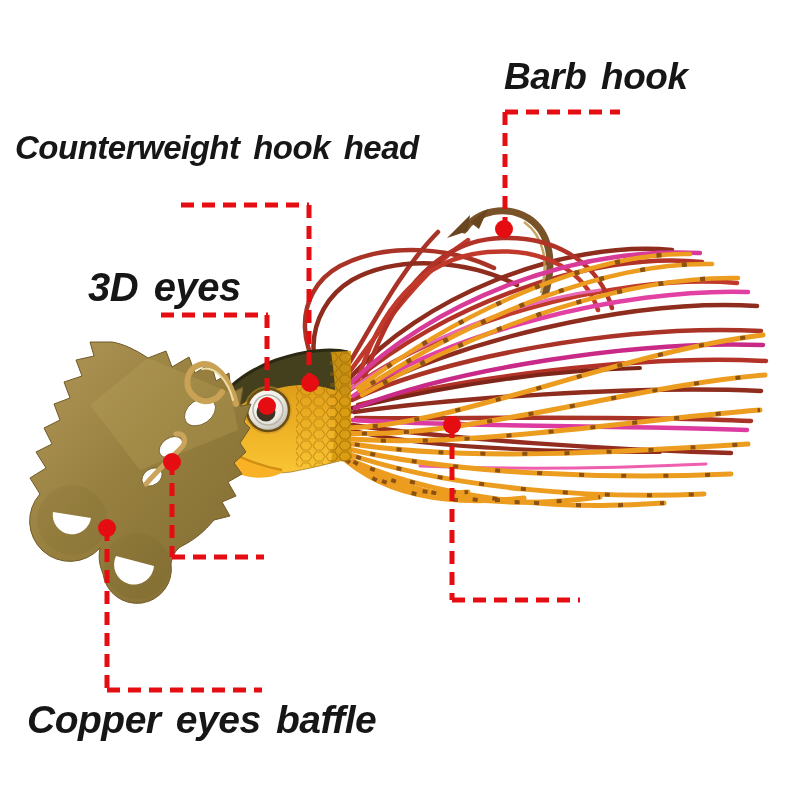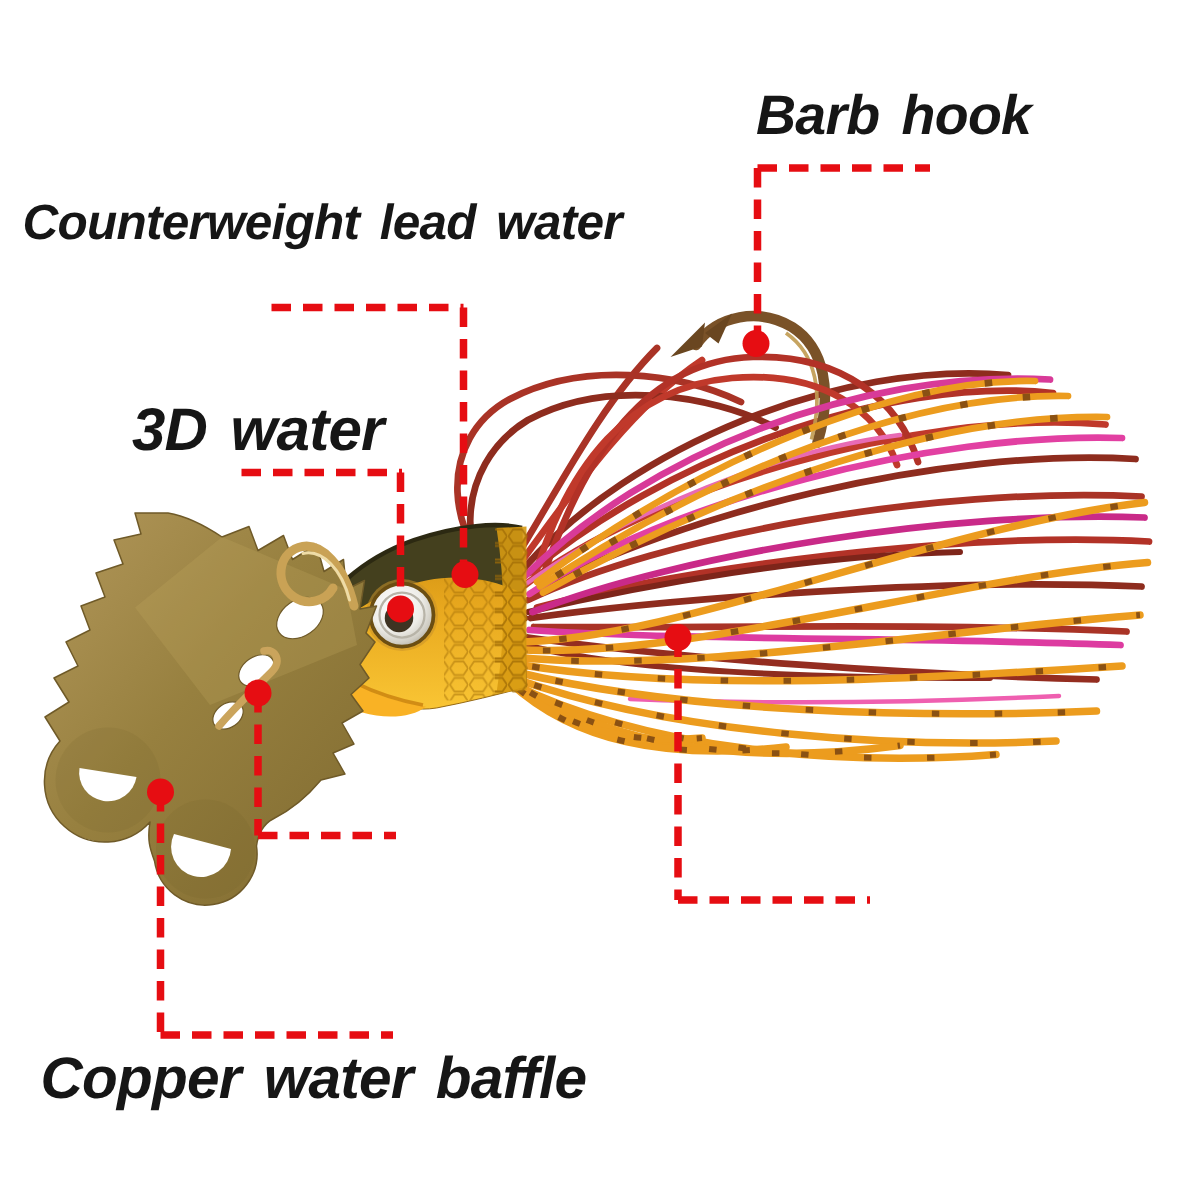--- a/index.html
+++ b/index.html
@@ -189,16 +189,16 @@
       <circle class="dot" cx="504" cy="229" r="9"></circle>
       <circle class="dot" cx="310" cy="383" r="9"></circle>
       <circle class="dot" cx="267" cy="406" r="9"></circle>
       <circle class="dot" cx="172" cy="462" r="9"></circle>
       <circle class="dot" cx="452" cy="425" r="9"></circle>
       <circle class="dot" cx="107" cy="528" r="9"></circle>
     </g>
   </svg>
 
   <div class="lbl lbl-barb">Barb hook</div>
-  <div class="lbl lbl-counterweight">Counterweight lead water</div>
-  <div class="lbl lbl-eyes">3D water</div>
-  <div class="lbl lbl-baffle">Copper water baffle</div>
+  <div class="lbl lbl-counterweight">Counterweight hook head</div>
+  <div class="lbl lbl-eyes">3D eyes</div>
+  <div class="lbl lbl-baffle">Copper eyes baffle</div>
 </div>
 
 </body></html>

